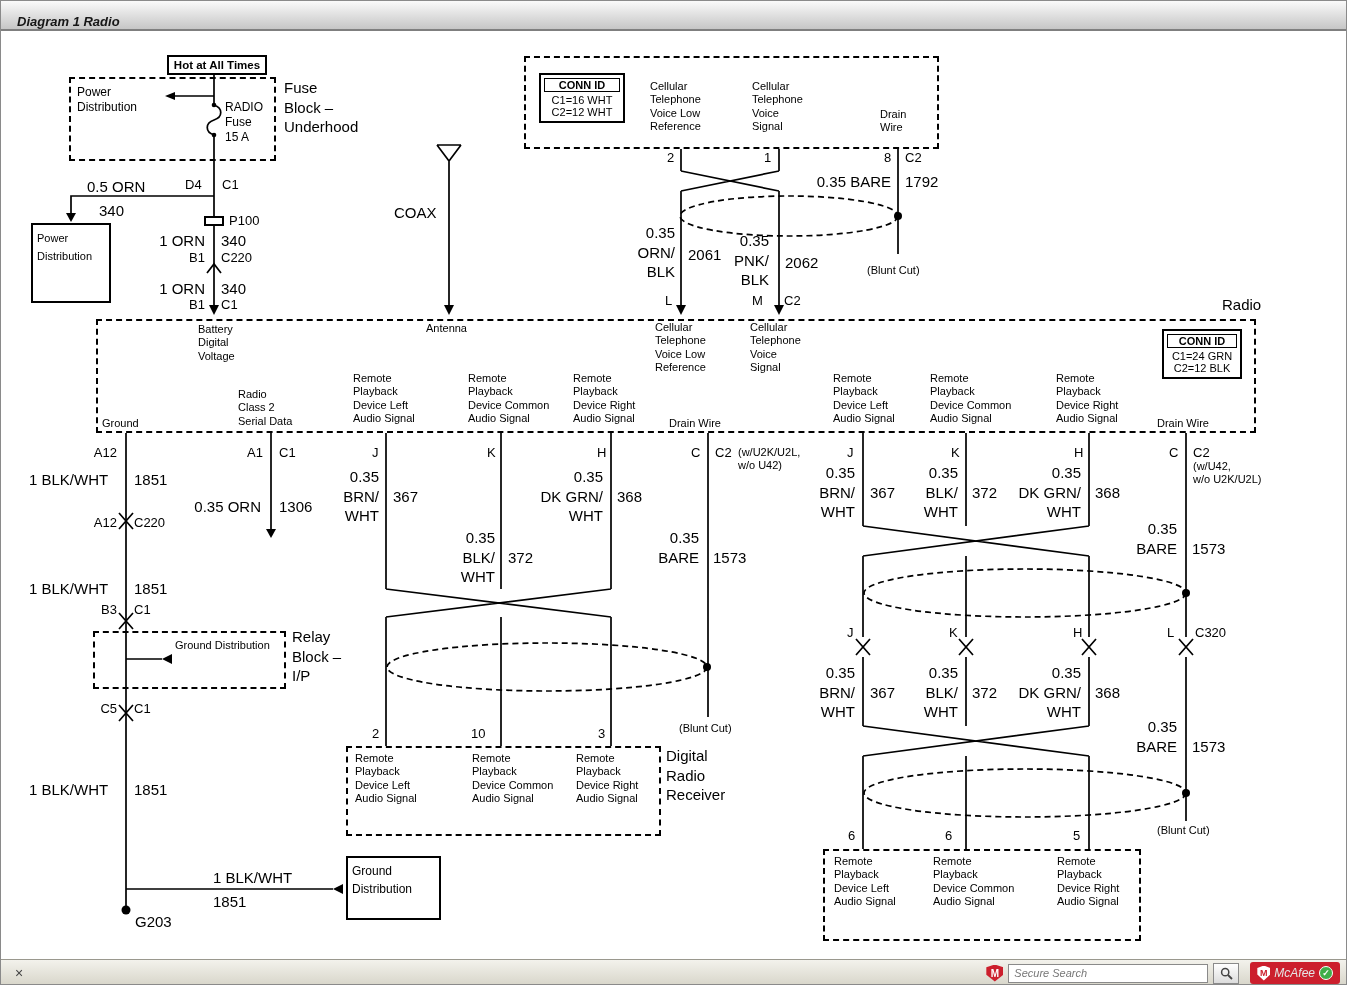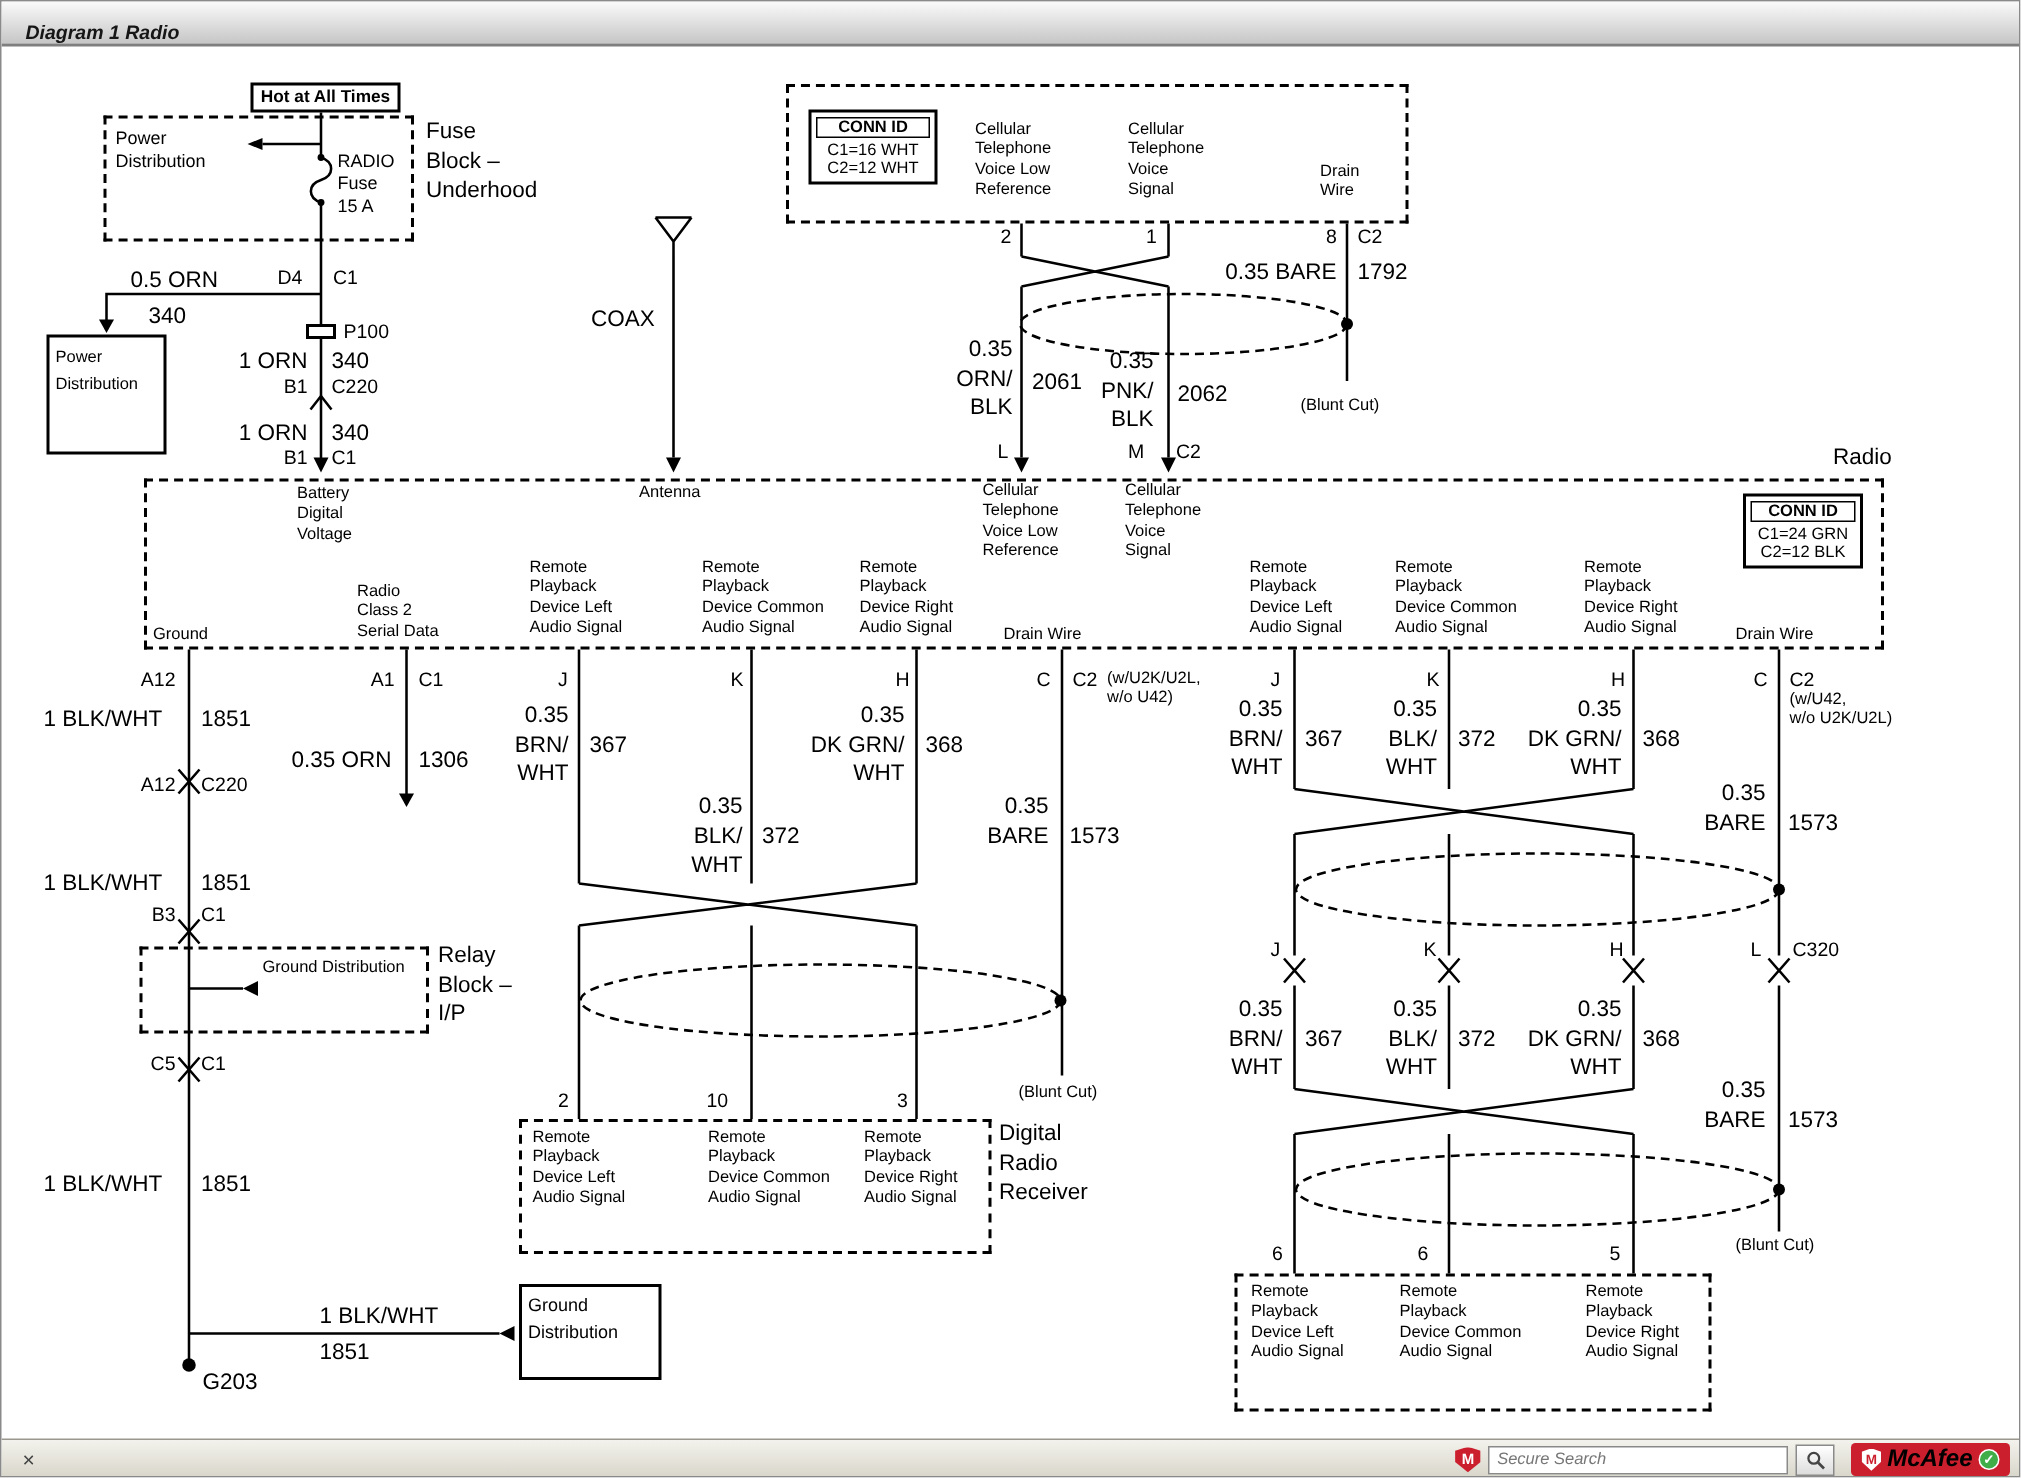--- a/index.html
+++ b/index.html
@@ -20,21 +20,21 @@
   .connid .hd{border:1px solid #000;font-weight:bold;padding:0 2px;margin-bottom:2px}
   .statusbar{position:absolute;left:0;top:958px;width:1347px;height:27px;background:linear-gradient(#f3f2ec,#d7d5c9);border-top:1px solid #9a988e;display:flex;align-items:center}
   .close{margin-left:14px;font-size:14px;color:#444;cursor:pointer;line-height:1}
   .searchwrap{margin-left:auto;display:flex;align-items:center;gap:5px;margin-right:8px}
   .shield{width:17px;height:17px;background:#cc1f2d;clip-path:polygon(50% 0,100% 16%,100% 60%,50% 100%,0 60%,0 16%);color:#fff;font-size:10px;font-weight:bold;display:flex;align-items:center;justify-content:center}
   .search{width:200px;height:19px;border:1px solid #8a8a8a;font-size:11px;padding:0 5px;background:#fff;font-family:"Liberation Sans",sans-serif}
   .search::placeholder{color:#777;font-style:italic}
   .sbtn{width:26px;height:21px;border:1px solid #8a8a8a;background:linear-gradient(#ffffff,#dcdcdc);display:flex;align-items:center;justify-content:center;padding:0;cursor:pointer}
   .mcafee{height:22px;background:#cc1f2d;border-radius:3px;display:flex;align-items:center;gap:4px;padding:0 7px;margin-left:6px;cursor:pointer}
   .mshield{width:13px;height:15px;background:#fff;clip-path:polygon(50% 0,100% 16%,100% 60%,50% 100%,0 60%,0 16%);color:#cc1f2d;font-size:9px;font-weight:bold;display:flex;align-items:center;justify-content:center}
-  .mtext{color:#000000;font-size:16px;font-weight:bold;font-style:italic}
+  .mtext{color:#e5e5e5;font-size:12px;font-weight:normal;font-style:italic}
   .mcheck{width:14px;height:14px;border-radius:50%;background:#3fae49;color:#fff;font-size:9px;font-weight:bold;display:flex;align-items:center;justify-content:center;border:1px solid #fff}
 </style>
 </head>
 <body>
 
 <div class="screen">
 
   <svg class="wires" width="1347" height="985" viewBox="0 0 1347 985">
     <g stroke="#000" stroke-width="1.7" fill="none">
       <path d="M213,72 V104 M213,95 H174 M213,134 V195 M213,195 H70 V214 M213,195 V216 M213,224 V306"></path>

